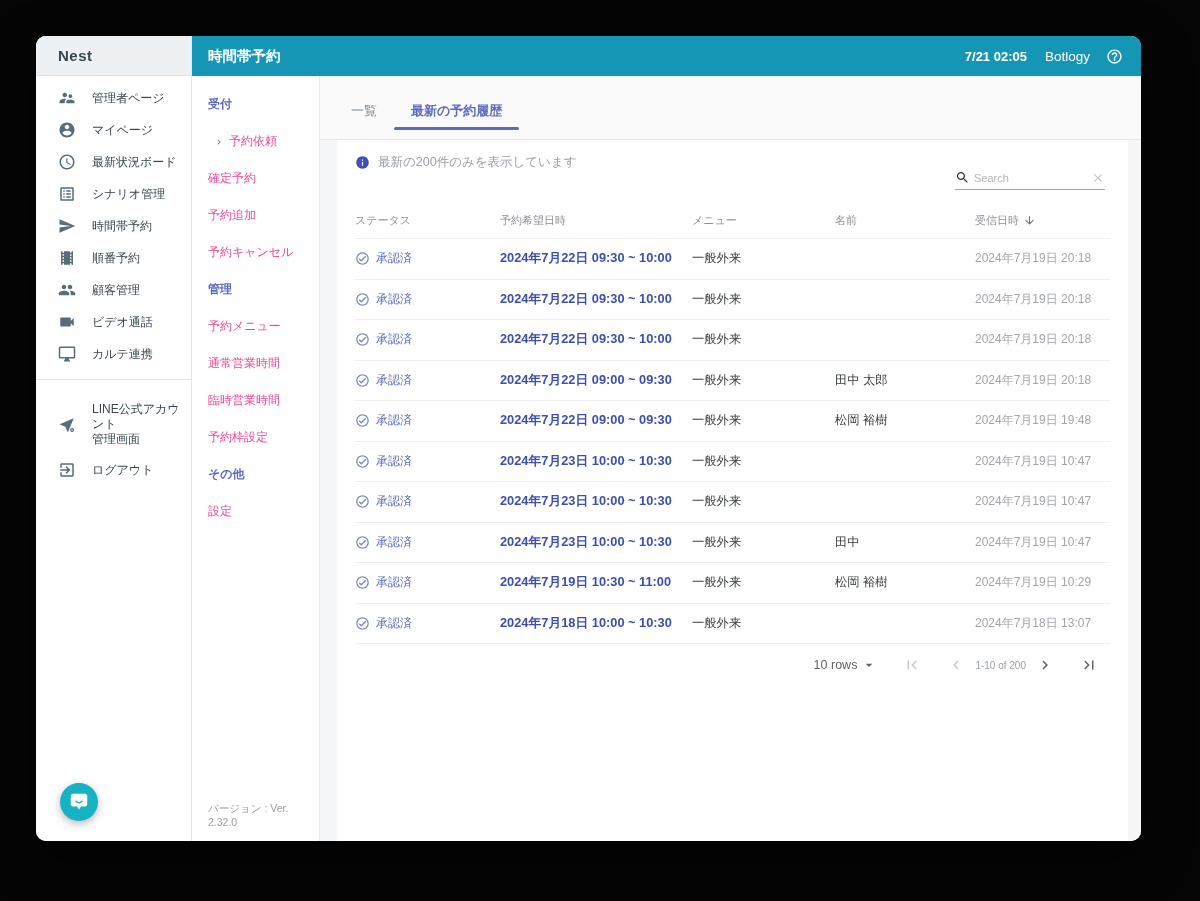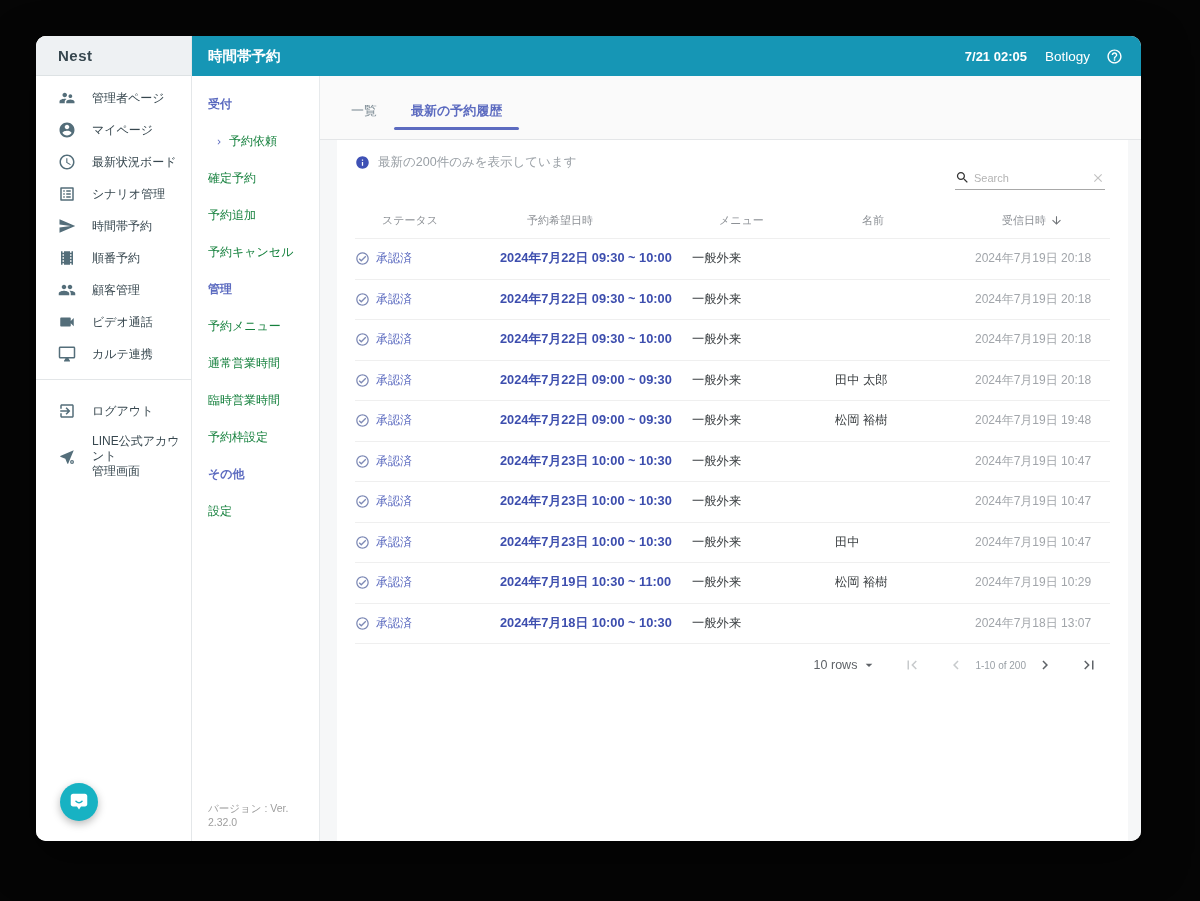--- a/index.html
+++ b/index.html
@@ -37,21 +37,21 @@
 
   
   .sidebar2{width:128px;flex:0 0 128px;background:#fff;border-right:1px solid #e7eaec;display:flex;flex-direction:column;}
   .submenu{flex:1;padding:20px 6px 0 16px;}
   .sec-title{font-size:12px;font-weight:600;color:#5c6bc0;margin:14px 0 2px;}
   .sec:first-child .sec-title{margin-top:0;}
   .sub-item{display:flex;align-items:center;margin:20px 0;cursor:pointer;}
   .sub-item .chev{display:none;width:10px;height:10px;color:#5c6bc0;margin-right:5px;}
   .sub-item.selected{padding-left:6px;}
   .sub-item.selected .chev{display:block;}
-  .sub-label{font-size:12px;color:#15803d;}
+  .sub-label{font-size:12px;color:#ec4899;}
   .version{padding:0 0 13px 16px;font-size:10.5px;color:#9e9e9e;}
 
   
   .main{flex:1;background:#f6f7f8;display:flex;flex-direction:column;min-width:0;justify-content:center;}
   .tabrow{height:64px;flex:0 0 64px;background:#fafafa;border-bottom:1px solid #e4e6e8;display:flex;padding-left:14px;}
   .tab{margin-top:16px;padding:10px 17px 9px;font-size:13px;color:#7b8a93;position:relative;cursor:pointer;height:38px;}
   .tab.active{color:#5c6bc0;font-weight:700;}
   .tab.active::after{content:'';position:absolute;left:0;right:0;bottom:0;height:3px;background:#5c6bc0;border-radius:2px;}
   .card{flex:1;background:#fff;margin:0 13px 0 17px;min-height:0;}
 
@@ -59,21 +59,21 @@
   .notice{position:absolute;left:18px;top:14px;display:flex;align-items:center;gap:8px;}
   .notice svg{width:15px;height:15px;color:#3f51b5;}
   .notice-text{font-size:12.5px;color:#9aa0a6;}
   .search{position:absolute;right:23px;top:30px;width:150px;border-bottom:1px solid #a8a8a8;display:flex;align-items:center;padding-bottom:4px;}
   .search .mag{width:15px;height:15px;color:#333;flex:0 0 15px;}
   .search input{border:none;outline:none;background:transparent;width:100%;font-size:11px;padding:0 4px;color:#444;}
   .search input::placeholder{color:#b3b3b3;}
   .search .clr{width:14px;height:14px;color:#c2c2c2;flex:0 0 14px;cursor:pointer;}
 
   .table{padding:0 18px;}
-  .thead{display:flex;align-items:center;height:36px;margin-left:27px;}
+  .thead{display:flex;align-items:center;height:36px;}
   .th{font-size:11px;color:#8d9196;display:flex;align-items:center;gap:4px;cursor:pointer;}
   .th .sort{display:none;width:13px;height:13px;color:#6f7377;}
   .th.sorted .sort{display:block;}
   .col-status{width:145px;flex:0 0 145px;}
   .col-datetime{width:192px;flex:0 0 192px;}
   .col-menu{width:143px;flex:0 0 143px;}
   .col-name{width:140px;flex:0 0 140px;}
   .col-received{flex:1;}
   .tbody{border-bottom:1px solid #efefef;}
   .tr{display:flex;align-items:center;height:40.5px;border-top:1px solid #efefef;cursor:pointer;}
@@ -258,33 +258,33 @@
               </svg>
             </span>
     <span class="nav-label">カルテ連携</span>
   </div>
         </nav>
       <div class="nav-divider"></div>
       <nav class="nav">
           <div class="nav-item">
     <span class="nav-icon">
               <svg>
-                <use href="#logout-icon"></use>
-              </svg>
-            </span>
-    <span class="nav-label">ログアウト</span>
-  </div>
-          <div class="nav-item">
-    <span class="nav-icon">
-              <svg>
                 <use href="#line-admin-icon"></use>
               </svg>
             </span>
     <span class="nav-label">LINE公式アカウント
 管理画面</span>
+  </div>
+          <div class="nav-item">
+    <span class="nav-icon">
+              <svg>
+                <use href="#logout-icon"></use>
+              </svg>
+            </span>
+    <span class="nav-label">ログアウト</span>
   </div>
         </nav>
       <button class="fab">
         <svg>
             <use href="#chat-bubble-icon"></use>
           </svg>
       </button>
     </aside>
 
     <div class="right">

